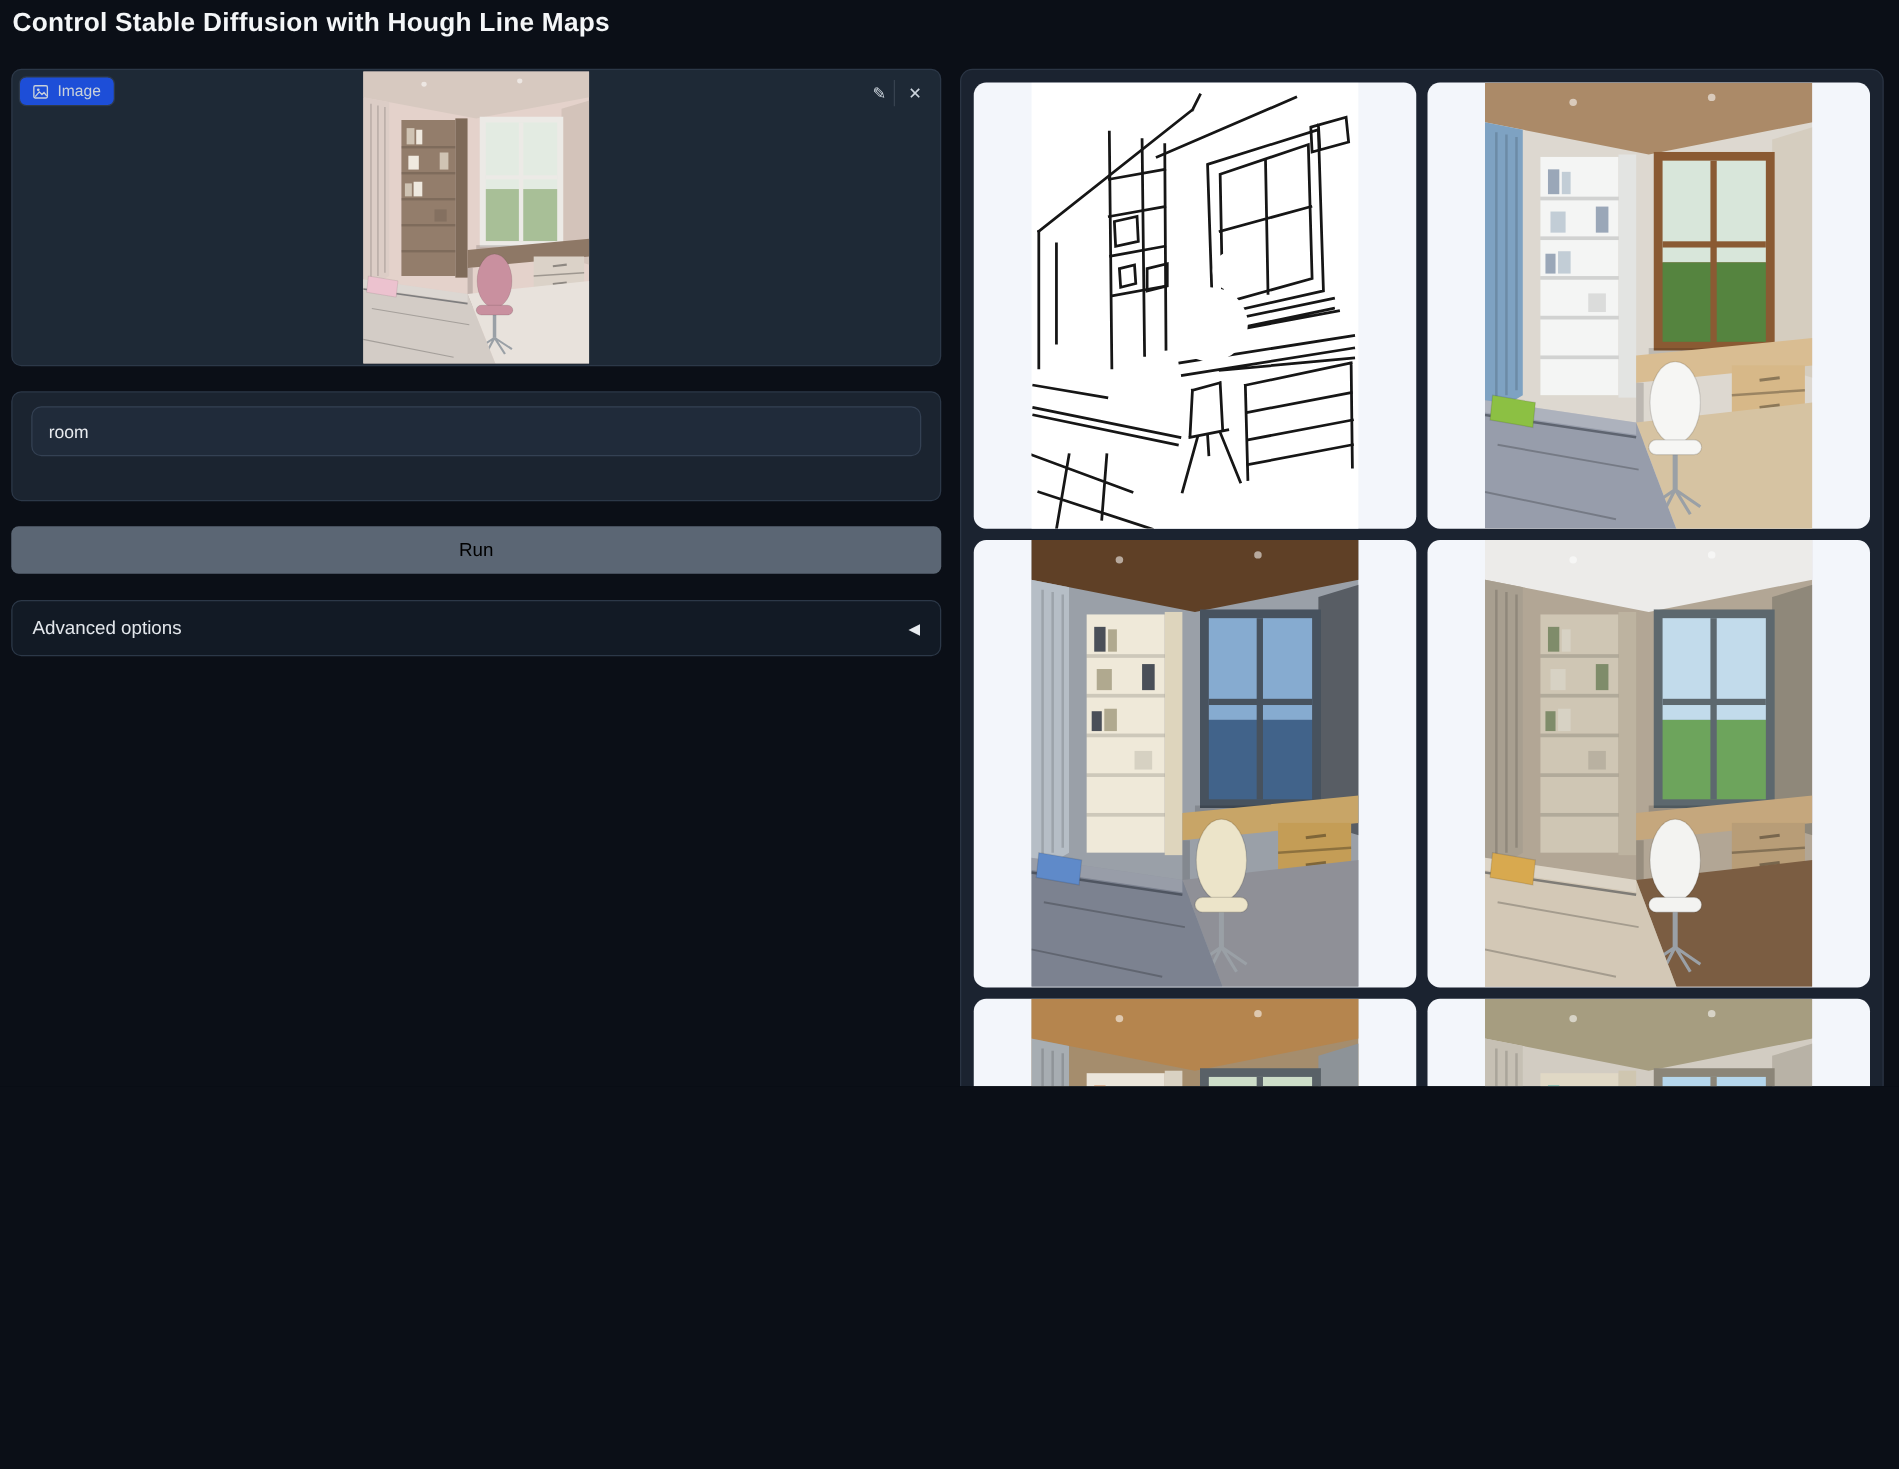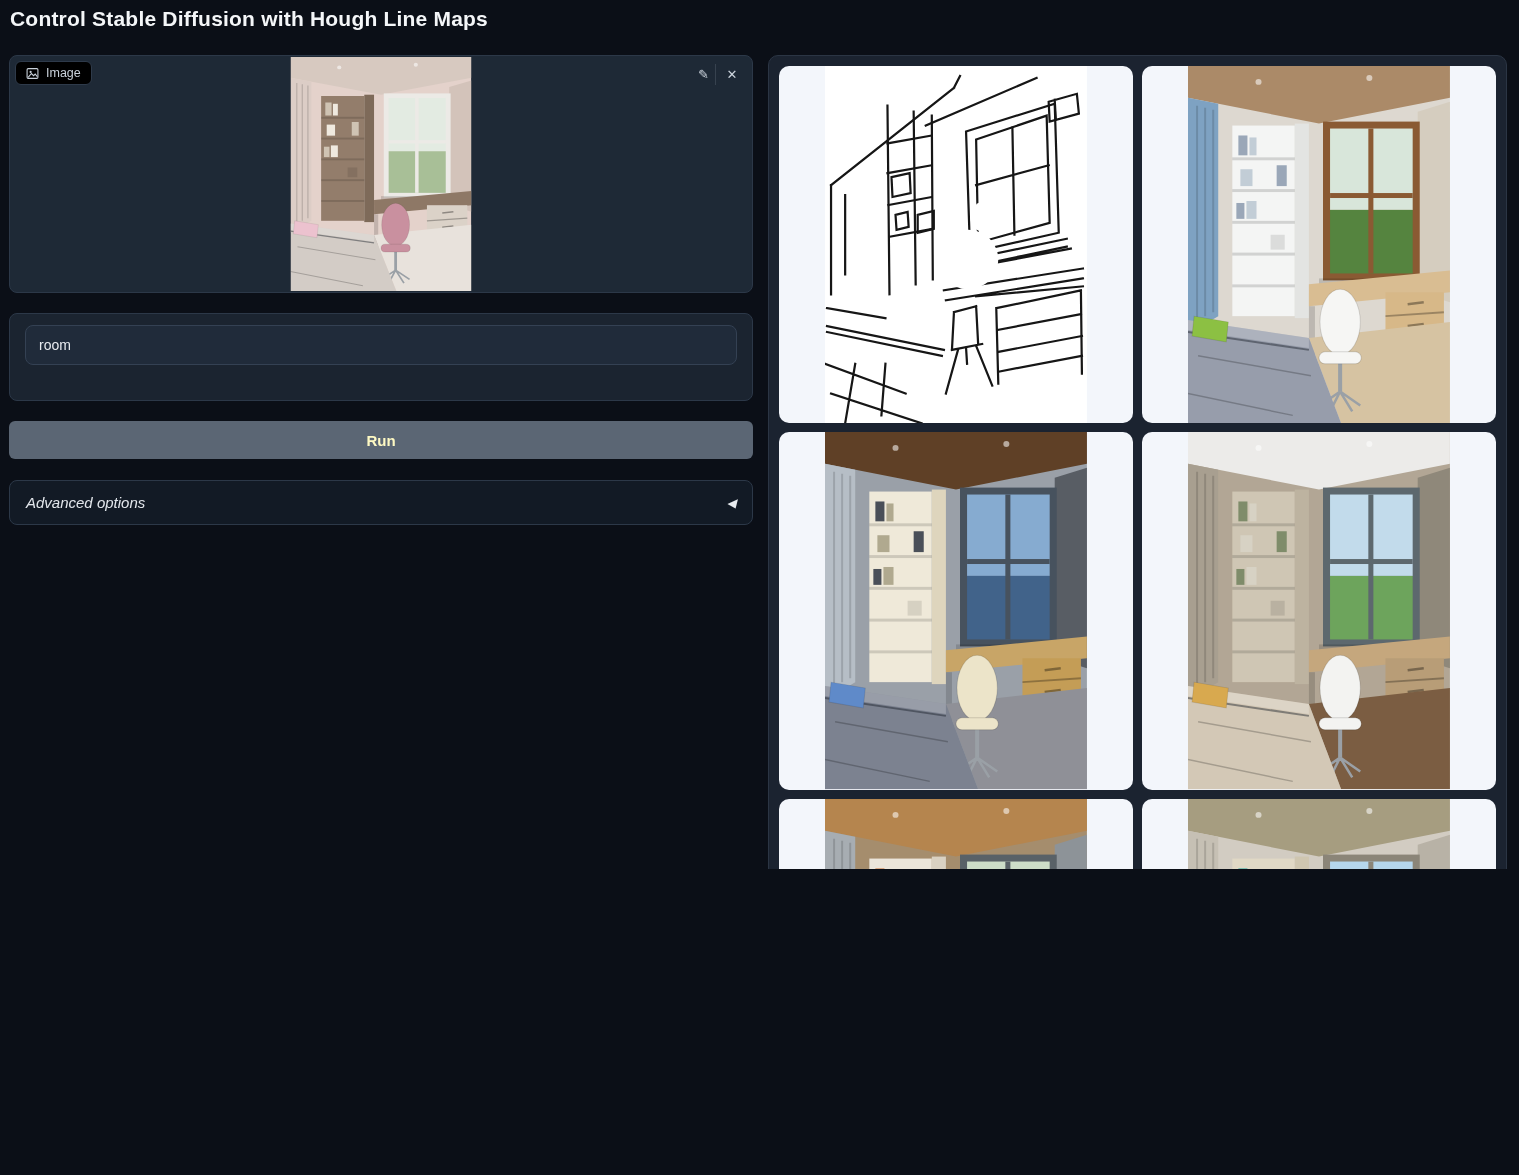--- a/index.html
+++ b/index.html
@@ -6,49 +6,49 @@
   html,body { background:#0b0f17; }
   body { font-family:"Liberation Sans", sans-serif; }
   .app { position:relative; width:1519px; height:869px; background:#0b0f17; overflow:hidden; }
 
   .page-title { position:absolute; left:10px; top:7px; font-size:21px; font-weight:700; color:#f4f6f8; letter-spacing:.2px; }
 
   
   .image-panel { position:absolute; left:9px; top:55px; width:744px; height:238px;
     background:#1e2936; border:1px solid #2c3848; border-radius:8px; }
   .image-tab { position:absolute; left:5px; top:5px; display:flex; gap:7px; align-items:center;
-    background:#000000; border:1px solid #2e3a4a; border-radius:6px; padding:4px 10px;
+    background:#1d4ed8; border:1px solid #2e3a4a; border-radius:6px; padding:4px 10px;
     font-size:12.5px; color:#c9d1da; z-index:2; }
   .image-tab svg { display:block; }
   .thumb-wrap { position:absolute; left:50%; top:1px; transform:translateX(-50%);
     width:181px; height:234px; overflow:hidden; }
   .thumb-wrap svg { width:100%; height:100%; display:block; }
   .icon-btns { position:absolute; right:8px; top:8px; display:flex; gap:4px; z-index:2; }
   .icon-btn { width:24px; height:21px; display:flex; align-items:center; justify-content:center;
     color:#ccd4dd; font-size:13px; border-radius:4px; cursor:pointer; background:transparent; border:none; }
   .icon-btn:first-child { border-right:1px solid #37424f; border-radius:0; }
 
   
   .prompt-panel { position:absolute; left:9px; top:313px; width:744px; height:88px;
     background:#1b2430; border:1px solid #2c3848; border-radius:8px; padding:11px 15px; }
   .prompt-label { font-size:13px; color:#d6dbe2; margin-bottom:9px; }
   .prompt-input { width:100%; height:40px; background:#202b3a; border:1px solid #344153;
     border-radius:8px; color:#e8ebef; font-size:14px; padding:16px 13px; outline:none;
     font-family:"Liberation Sans", sans-serif; }
 
   
   .run-btn { position:absolute; left:9px; top:421px; width:744px; height:38px;
-    background:#5b6674; border:none; border-radius:6px; color:#fef9c3; font-weight:700;
+    background:#5b6674; border:none; border-radius:6px; color:#000000; font-weight:400;
     font-size:15px; cursor:pointer; font-family:"Liberation Sans", sans-serif; }
 
   
   .accordion { position:absolute; left:9px; top:480px; width:744px; height:45px;
     background:#121a25; border:1px solid #2c3848; border-radius:8px; display:flex;
     align-items:center; justify-content:space-between; padding:0 16px; color:#e3e7ec;
-    font-size:15px; cursor:pointer;font-style:italic; }
+    font-size:15px; cursor:pointer; }
   .collapse-glyph { font-size:12px; color:#e8ecf0; }
 
   
   .gallery { position:absolute; left:768px; top:55px; width:739px; height:1112px;
     background:#1b2330; border:1px solid #2b3544; border-radius:10px; padding:10px;
     display:grid; grid-template-columns:1fr 1fr; grid-template-rows:1fr 1fr 1fr; gap:9px; }
   .cell { background:#f3f6fb; border-radius:10px; display:flex; align-items:center;
     justify-content:center; overflow:hidden; cursor:pointer; }
   .cell svg { height:100%; width:74%; display:block; }
 

